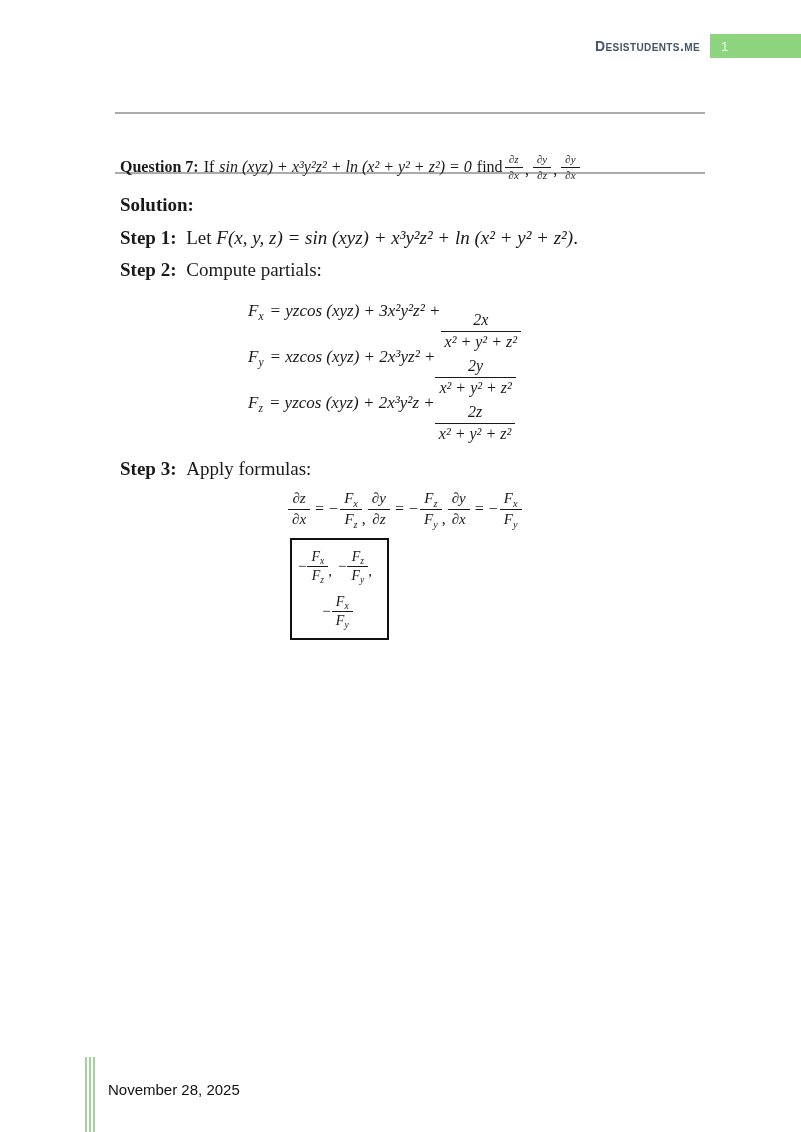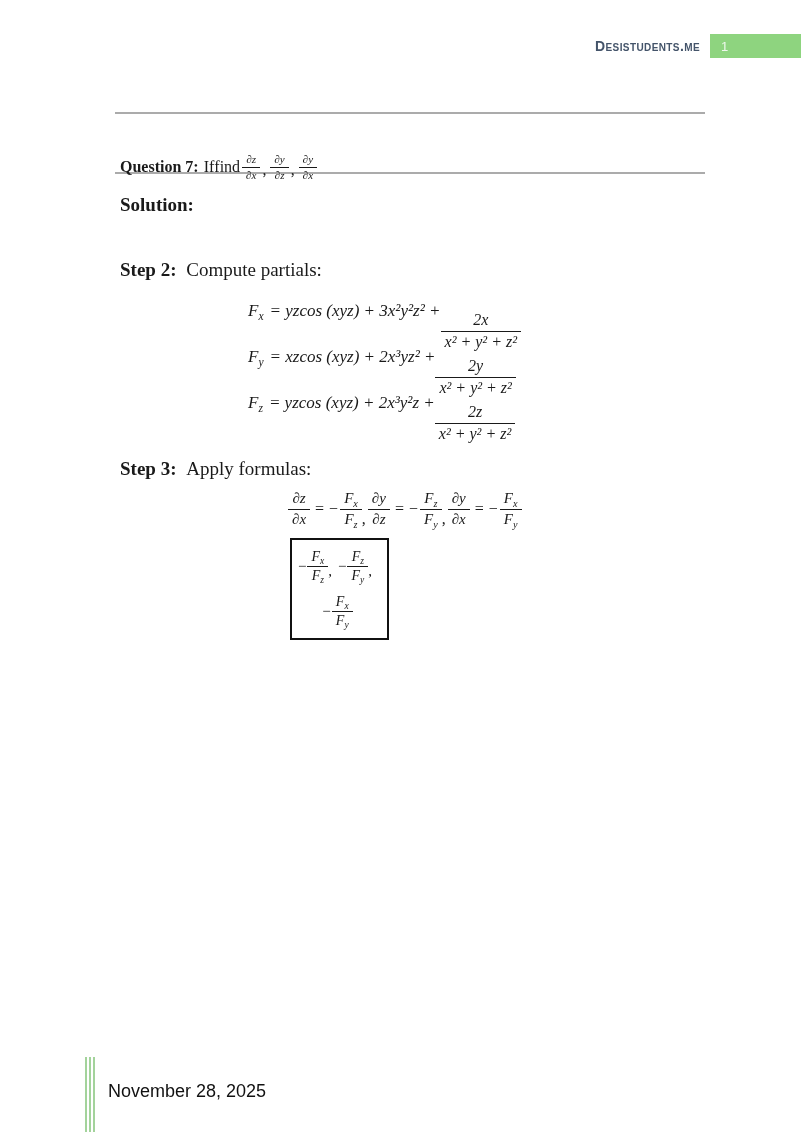--- a/index.html
+++ b/index.html
@@ -73,57 +73,63 @@
   .box-row-2 { justify-content:center; }
   .box-item { display:inline-flex; align-items:center; margin-right:4px; }
   .box-item .minus { font-style:normal; margin-right:1px; }
   .answer-box .frac { font-size:14px; }
   
   .footer-lines { position:absolute; left:85px; top:1057px; height:75px;
     display:flex; }
   .footer-lines .vline { width:2px; background:#a3d39b; margin-right:2px; }
   .footer-date { position:absolute; left:108px; top:1081px;
     font-family:"Liberation Sans","DejaVu Sans",sans-serif;
-    font-size:18px; color:#111111; }
+    font-size:15px; color:#111111; }
 </style>
 </head>
 <body>
 
 <div class="page">
 
   <div class="header">
     <span class="site-name">Desistudents.me</span>
     <span class="page-badge">1</span>
   </div>
 
   <div class="rule rule-top"></div>
   <div class="rule rule-bottom"></div>
 
   <div class="qline">
     <span class="bold">Question 7:</span>
     <span>If</span>
+    <span class="math">sin (xyz) + x³y²z² + ln (x² + y² + z²) = 0</span>
     <span>find</span>
     <span class="frac frac-sm">
       <span class="num">∂z</span>
       <span class="den">∂x</span>
     </span>
       <span class="sep">,</span>
     <span class="frac frac-sm">
       <span class="num">∂y</span>
       <span class="den">∂z</span>
     </span>
       <span class="sep">,</span>
     <span class="frac frac-sm">
       <span class="num">∂y</span>
       <span class="den">∂x</span>
     </span>
   </div>
 
   <div class="heading sol-heading bold">Solution:</div>
 
+  <div class="heading step1">
+    <span class="bold">Step 1:</span>
+    <span class="step-text">Let</span>
+    <span class="math">F(x, y, z) = sin (xyz) + x³y²z² + ln (x² + y² + z²)</span><span>.</span>
+  </div>
 
   <div class="heading step2">
     <span class="bold">Step 2:</span>
     <span class="step-text">Compute partials:</span>
   </div>
 
   <div class="partials">
     <div class="eq-row">
       <span class="lhs"><span>F</span><sub>x</sub></span>
       <span class="mid">= yzcos (xyz) + 3x²y²z² +</span>

